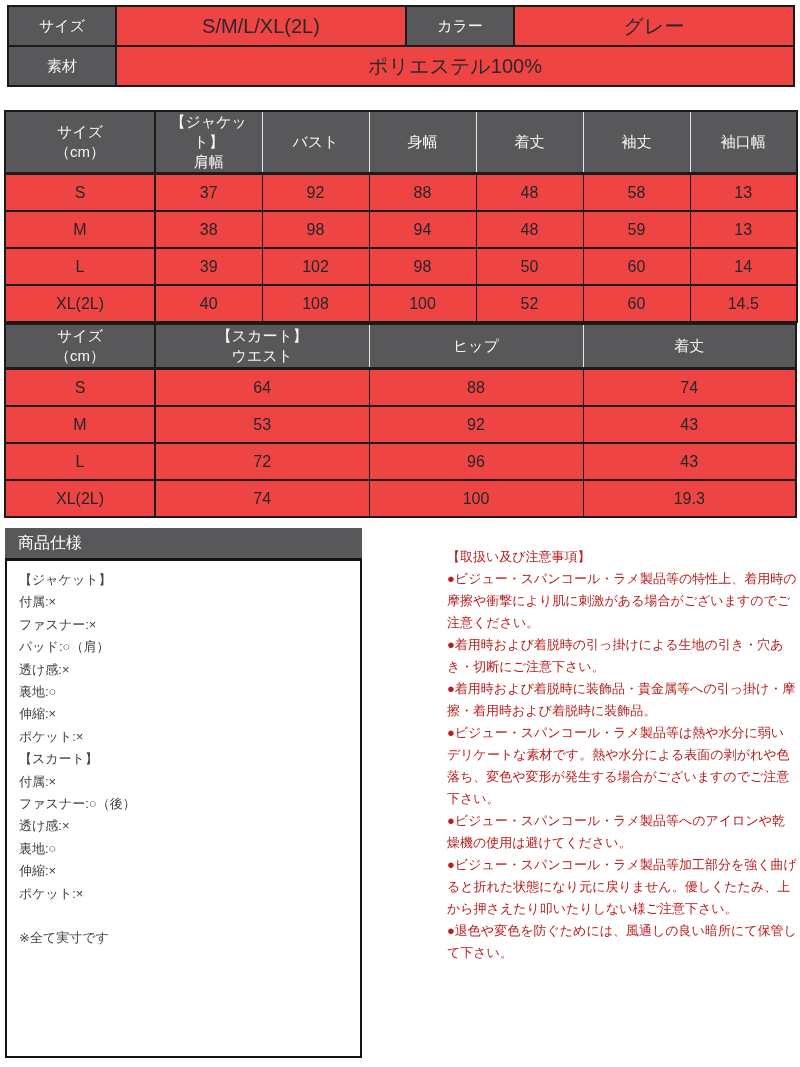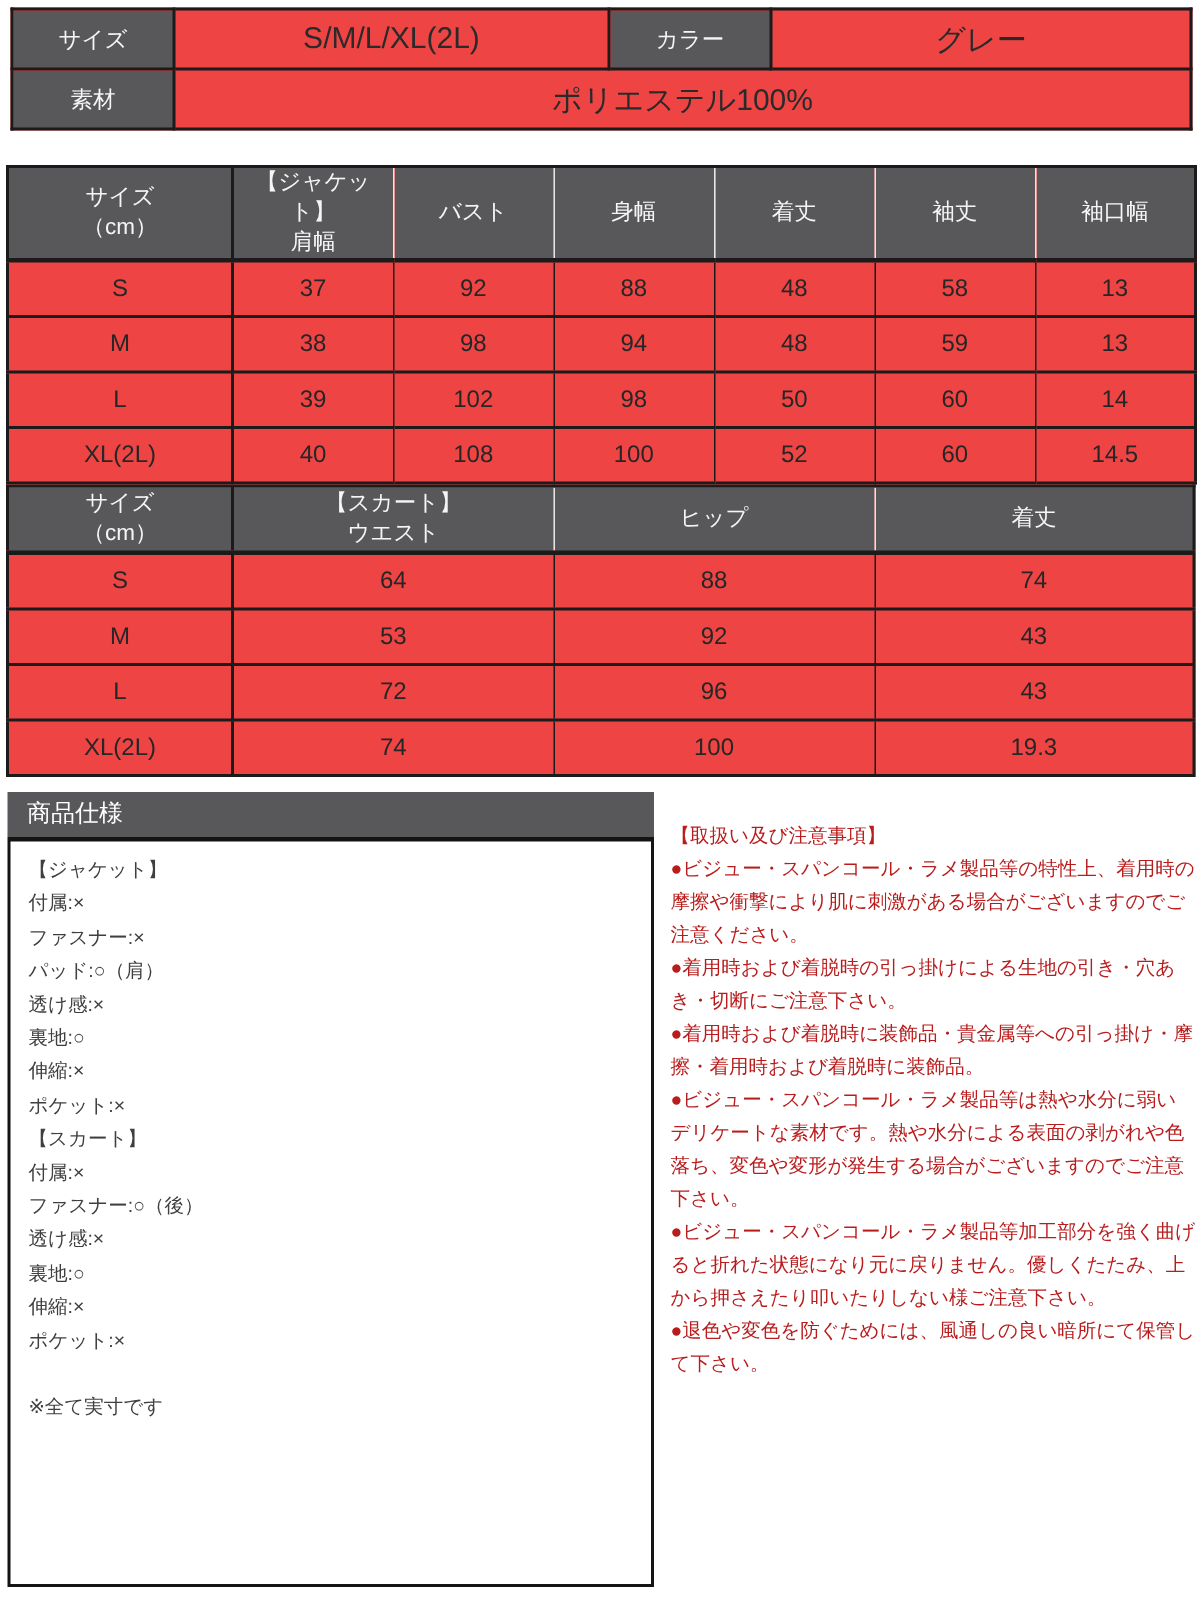--- a/index.html
+++ b/index.html
@@ -34,21 +34,21 @@
   .size-tbl tbody td{
     border-left:1px solid #1b1b1b;border-right:1px solid #1b1b1b;
     border-top:2px solid #1b1b1b;border-bottom:2px solid #1b1b1b;
     font-size:16px;color:#262626;height:35px;
   }
   .size-tbl tbody td.size-c{border-right:2px solid #1b1b1b;}
   #jacket-table{left:4px;top:110px;width:792px;}
   #skirt-table{left:4px;top:323px;width:792px;}
 
   
-  #spec-box{position:absolute;left:5px;top:528px;width:431px;}
+  #spec-box{position:absolute;left:5px;top:528px;width:357px;}
   #spec-title{
     background:#58585a;color:#ffffff;height:30px;line-height:30px;
     font-size:16px;padding-left:13px;box-sizing:border-box;
   }
   #spec-body{
     box-sizing:border-box;height:500px;background:#fff;
     border:2px solid #141414;border-top-width:3px;
     padding:8px 10px 0 12px;font-size:13px;line-height:22.4px;color:#3f3f3f;
   }
   .spec-line{min-height:22.4px;white-space:pre;}
@@ -222,15 +222,16 @@
     <div class="spec-line">※全て実寸です</div>
   </div>
 </div>
 
 <div id="notes">
   <div>【取扱い及び注意事項】</div>
   <p>●ビジュー・スパンコール・ラメ製品等の特性上、着用時の摩擦や衝撃により肌に刺激がある場合がございますのでご注意ください。</p>
   <p>●着用時および着脱時の引っ掛けによる生地の引き・穴あき・切断にご注意下さい。</p>
   <p>●着用時および着脱時に装飾品・貴金属等への引っ掛け・摩擦・着用時および着脱時に装飾品。</p>
   <p>●ビジュー・スパンコール・ラメ製品等は熱や水分に弱いデリケートな素材です。熱や水分による表面の剥がれや色落ち、変色や変形が発生する場合がございますのでご注意下さい。</p>
+  <p>●ビジュー・スパンコール・ラメ製品等へのアイロンや乾燥機の使用は避けてください。</p>
   <p>●ビジュー・スパンコール・ラメ製品等加工部分を強く曲げると折れた状態になり元に戻りません。優しくたたみ、上から押さえたり叩いたりしない様ご注意下さい。</p>
   <p>●退色や変色を防ぐためには、風通しの良い暗所にて保管して下さい。</p>
 </div>
 
 </body></html>

